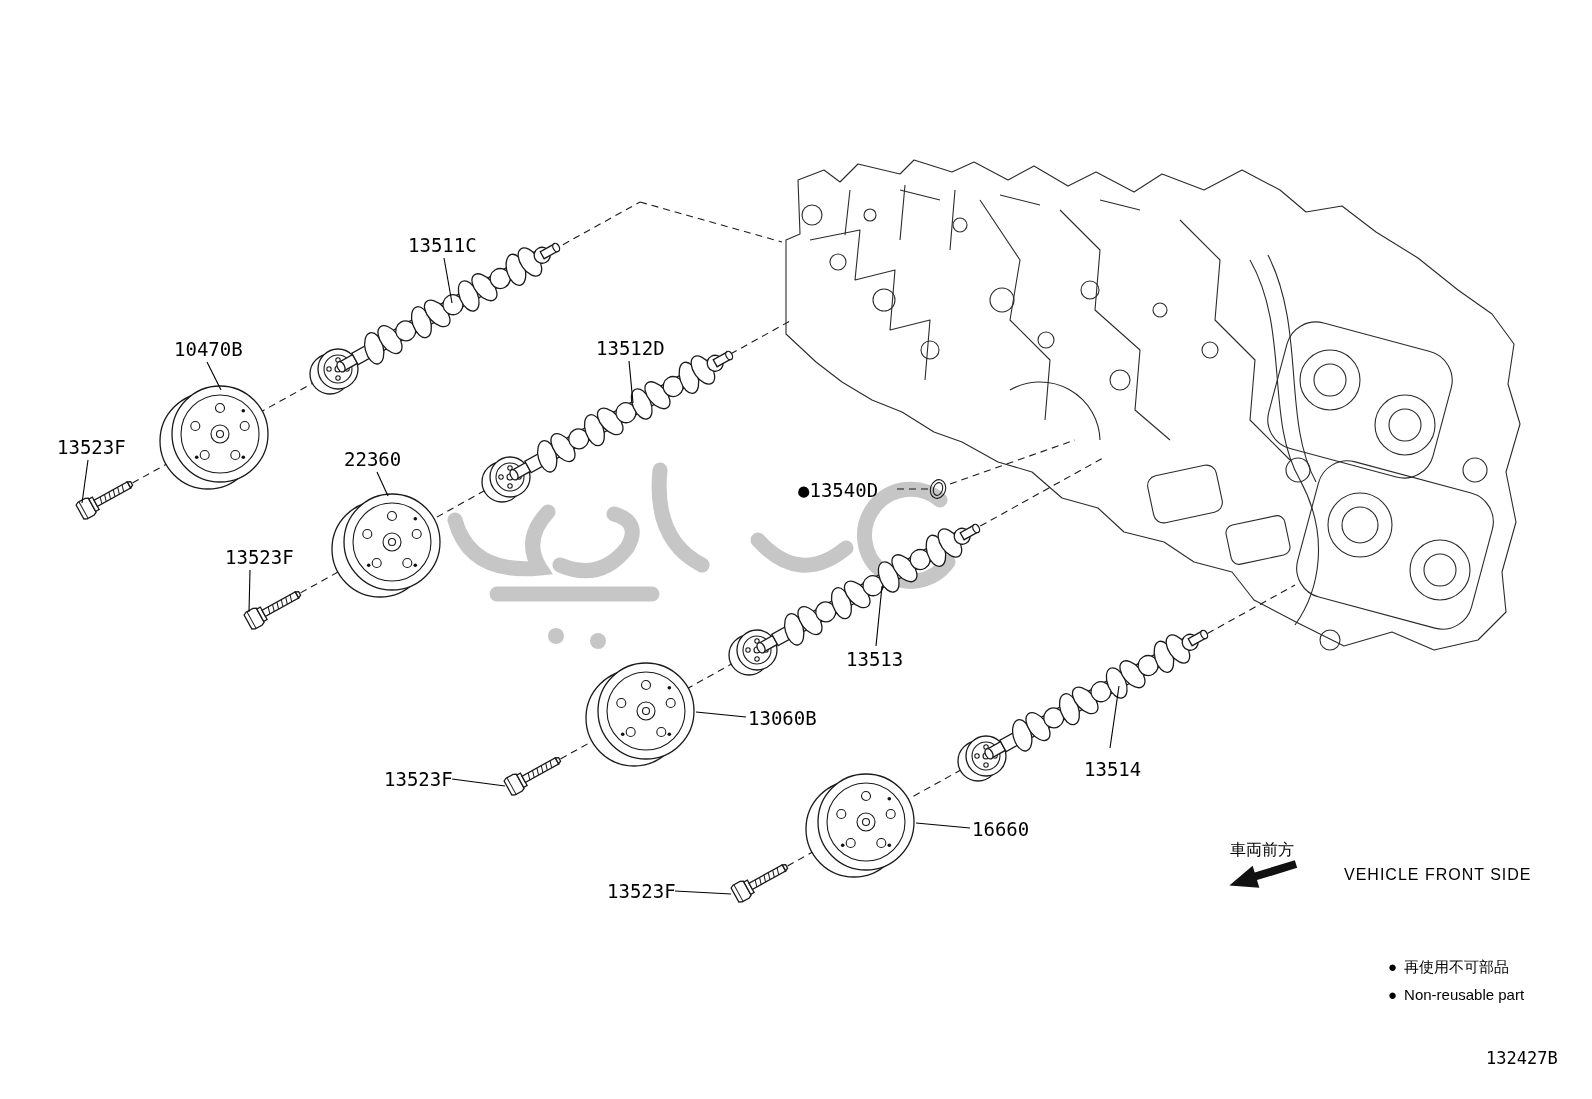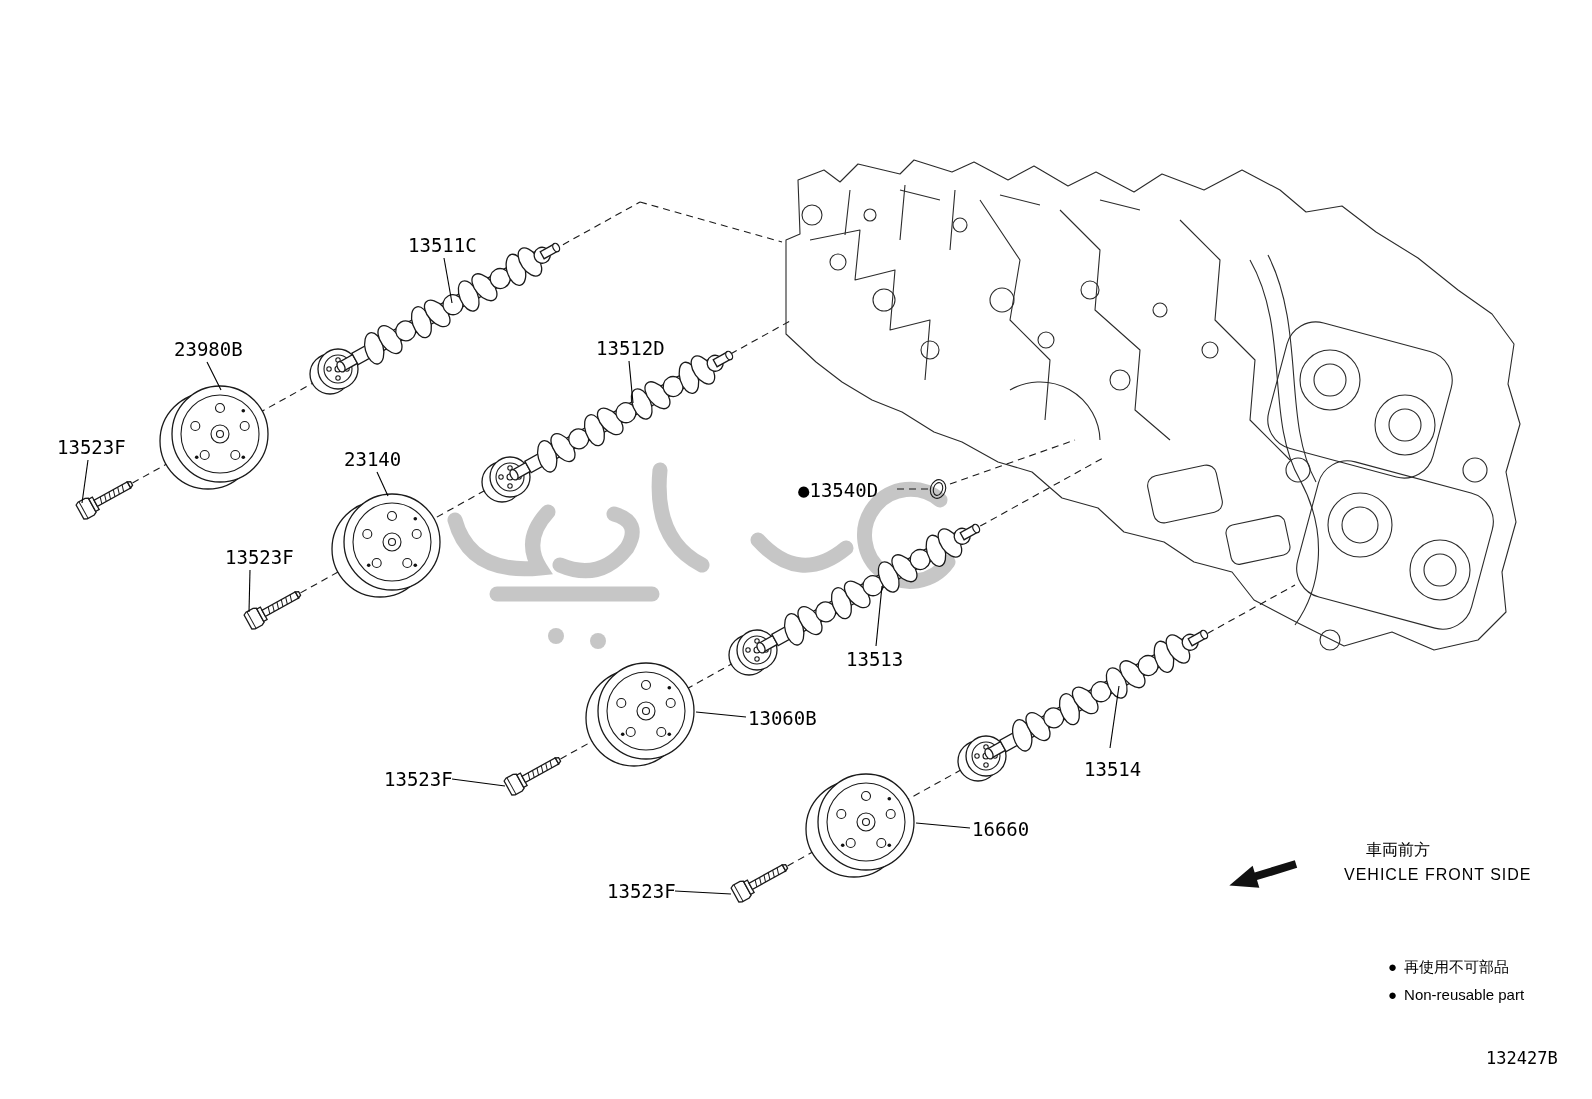--- a/index.html
+++ b/index.html
@@ -196,36 +196,36 @@
     <line class="lead" x1="970" y1="828" x2="916" y2="823"></line>
     <line class="lead" x1="675" y1="891" x2="731" y2="894"></line>
   </g>
 
   <g transform="translate(1296,864) rotate(-17)">
     <polygon class="dot" points="0,-4 -42,-4 -42,-11 -70,1 -42,12 -42,4 0,4"></polygon>
   </g>
 </svg>
 
 <div class="lbl" style="left:408px;top:234px">13511C</div>
-<div class="lbl" style="left:174px;top:338px">23980B</div>
+<div class="lbl" style="left:174px;top:338px">10470B</div>
 <div class="lbl" style="left:57px;top:436px">13523F</div>
 <div class="lbl" style="left:596px;top:337px">13512D</div>
-<div class="lbl" style="left:344px;top:448px">23140</div>
+<div class="lbl" style="left:344px;top:448px">22360</div>
 <div class="lbl" style="left:225px;top:546px">13523F</div>
 <div class="lbl" style="left:798px;top:479px">
   <span>●</span><span>13540D</span>
 </div>
 <div class="lbl" style="left:846px;top:648px">13513</div>
 <div class="lbl" style="left:748px;top:707px">13060B</div>
 <div class="lbl" style="left:384px;top:768px">13523F</div>
 <div class="lbl" style="left:1084px;top:758px">13514</div>
 <div class="lbl" style="left:972px;top:818px">16660</div>
 <div class="lbl" style="left:607px;top:880px">13523F</div>
 
-<div class="lbl jp" style="left:1366px;top:840px">車両前方</div>
+<div class="lbl jp" style="left:1230px;top:840px">車両前方</div>
 <div class="lbl small" style="left:1300px;top:866px">VEHICLE FRONT SIDE</div>
 
 <div class="legend-row" style="left:1350px;top:958px">
   <span class="b">●</span><span>再使用不可部品</span>
 </div>
 <div class="legend-row" style="left:1350px;top:986px">
   <span class="b">●</span><span>Non-reusable part</span>
 </div>
 
 <div class="code" style="left:1486px;top:1048px">132427B</div>

